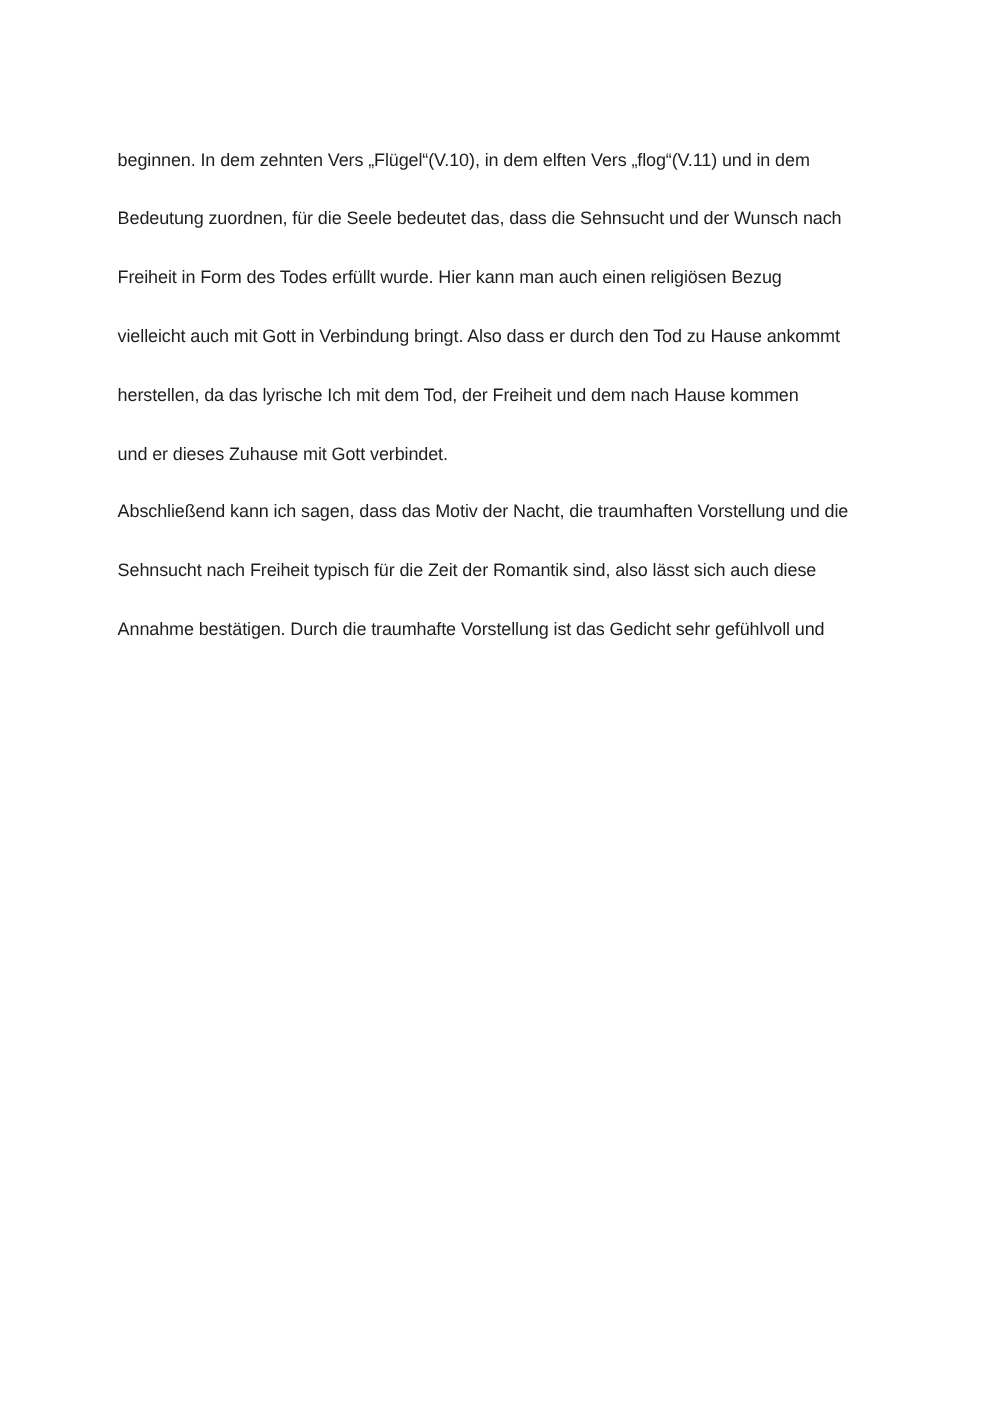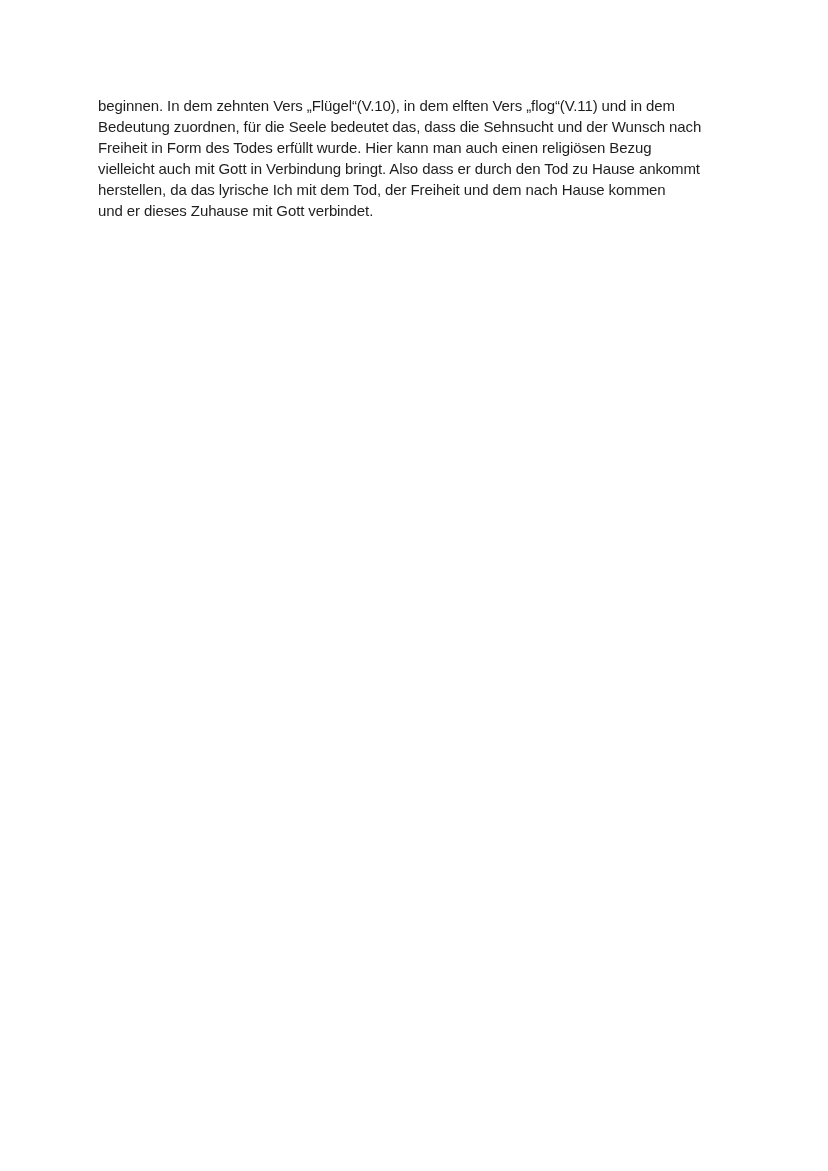--- a/index.html
+++ b/index.html
@@ -24,34 +24,38 @@
     color: #1e1e1e;
     font-size: 15px;
     line-height: 20.9px;
     letter-spacing: -0.1px;
   }
   .paragraph + .paragraph {
     margin-top: 21px;
   }
   .text-line {
     white-space: pre;
+    margin-top: 28px;
   }
 </style>
 </head>
 <body>
 
 <div class="page">
   <div class="textblock">
 
     <div class="paragraph">
       <div class="text-line">beginnen. In dem zehnten Vers „Flügel“(V.10), in dem elften Vers „flog“(V.11) und in dem</div>
       <div class="text-line">Bedeutung zuordnen, für die Seele bedeutet das, dass die Sehnsucht und der Wunsch nach</div>
       <div class="text-line">Freiheit in Form des Todes erfüllt wurde. Hier kann man auch einen religiösen Bezug</div>
       <div class="text-line">vielleicht auch mit Gott in Verbindung bringt. Also dass er durch den Tod zu Hause ankommt</div>
       <div class="text-line">herstellen, da das lyrische Ich mit dem Tod, der Freiheit und dem nach Hause kommen</div>
       <div class="text-line">und er dieses Zuhause mit Gott verbindet.</div>
     </div>
 
     <div class="paragraph">
+      <div class="text-line">Abschließend kann ich sagen, dass das Motiv der Nacht, die traumhaften Vorstellung und die</div>
+      <div class="text-line">Sehnsucht nach Freiheit typisch für die Zeit der Romantik sind, also lässt sich auch diese</div>
+      <div class="text-line">Annahme bestätigen. Durch die traumhafte Vorstellung ist das Gedicht sehr gefühlvoll und</div>
     </div>
 
   </div>
 </div>
 
 </body></html>

